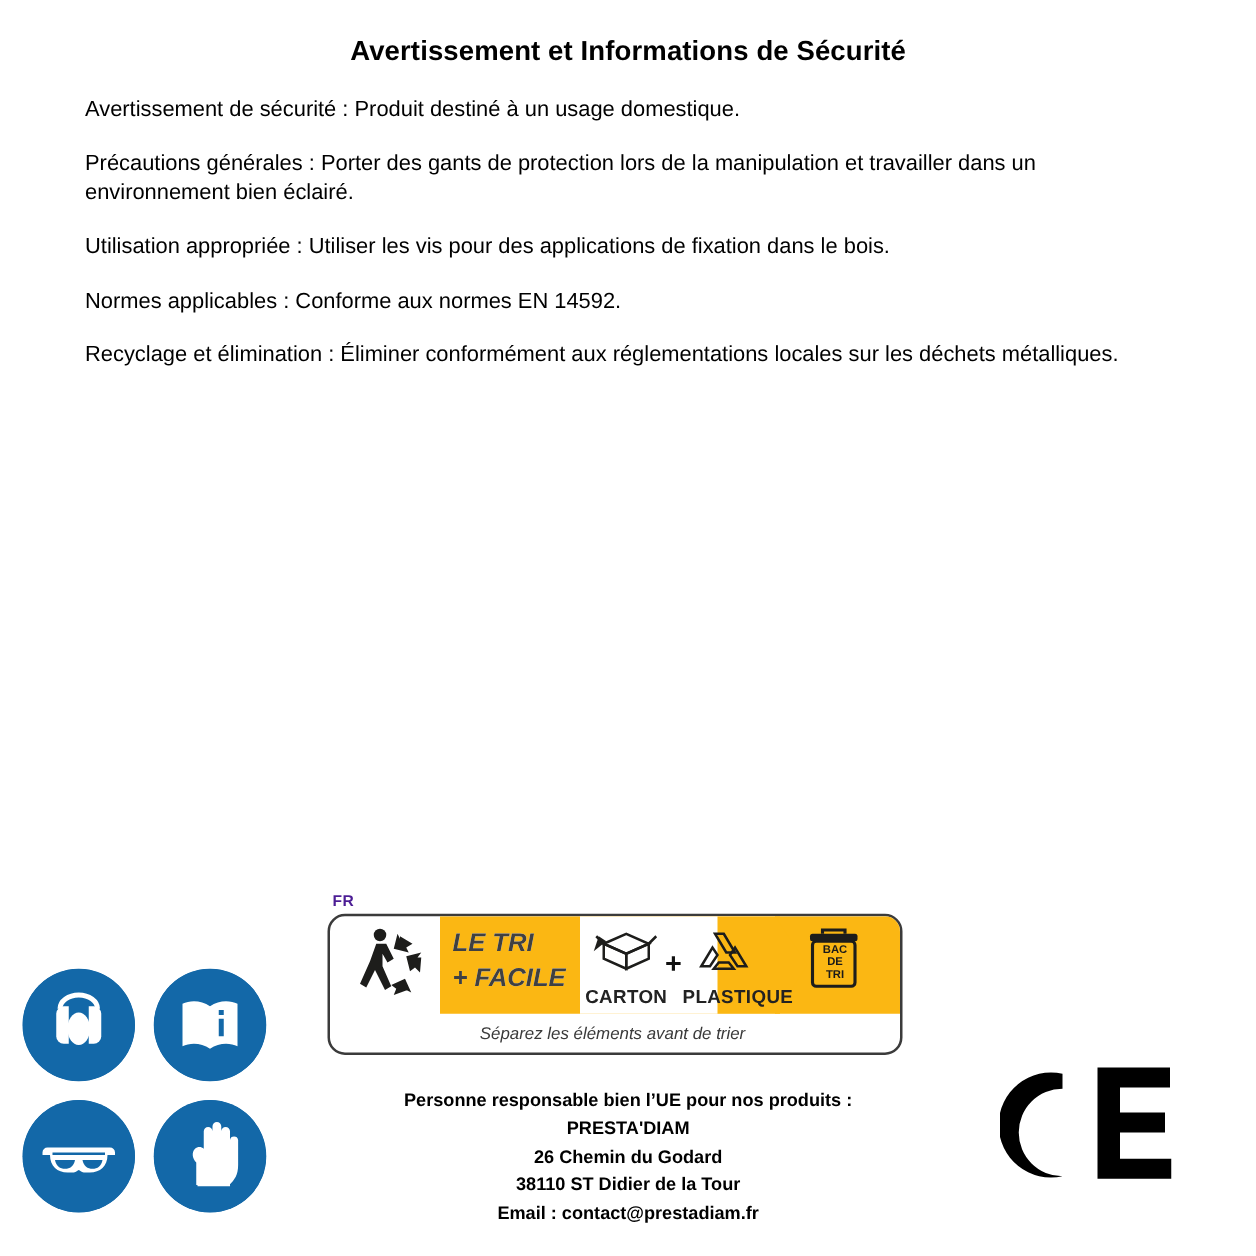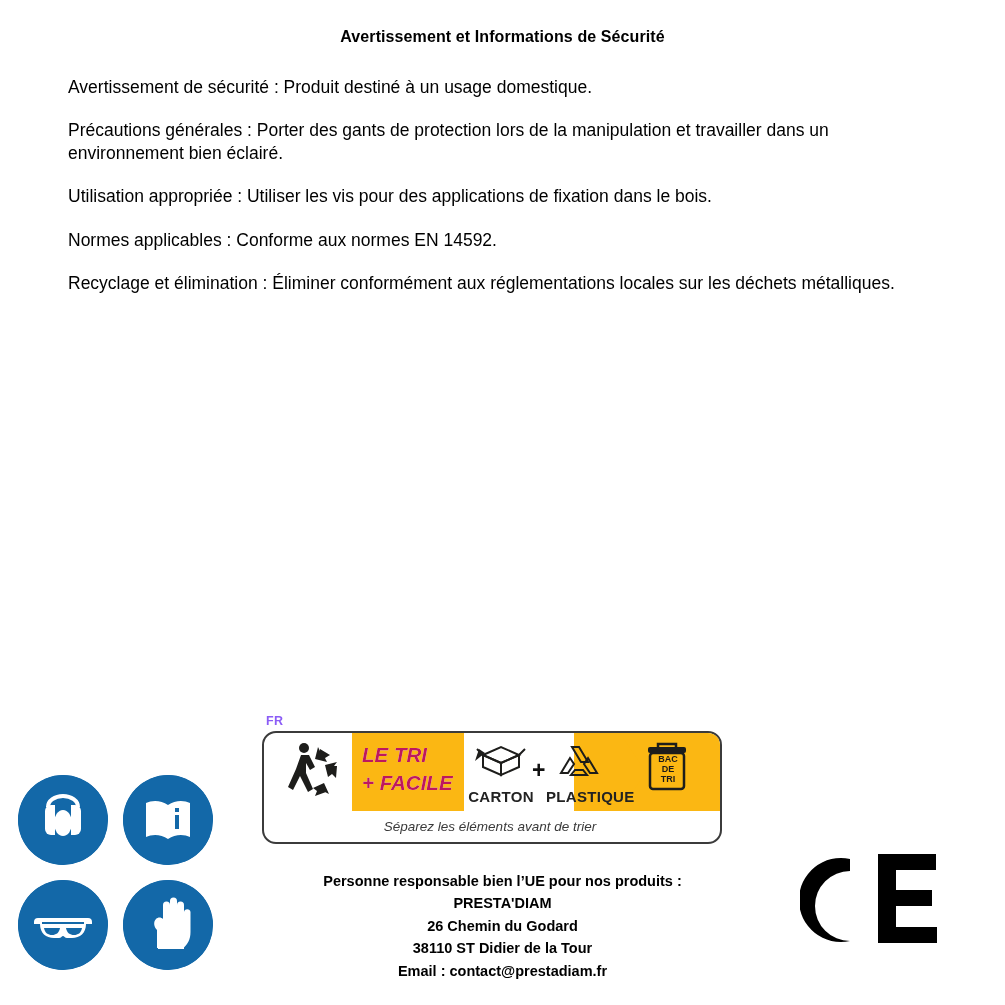--- a/index.html
+++ b/index.html
@@ -19,21 +19,21 @@
     position: relative;
     width: 1005px;
     height: 1005px;
   }
   .doc-title {
     position: absolute;
     top: 28px;
     left: 0;
     width: 1005px;
     text-align: center;
-    font-size: 16px;
+    font-size: 22px;
     font-weight: bold;
     letter-spacing: 0.1px;
   }
   .body-text {
     position: absolute;
     top: 76px;
     left: 68px;
     width: 860px;
   }
   .para {
@@ -72,21 +72,21 @@
     top: 714px;
     width: 462px;
     height: 132px;
   }
   .tri-fr {
     position: absolute;
     left: 4px;
     top: 0px;
     font-size: 12.5px;
     font-weight: bold;
-    color: #8b5cf6;
+    color: #4c1d95;
     letter-spacing: 0.4px;
   }
   .tri-box {
     position: absolute;
     left: 0;
     top: 17px;
     width: 460px;
     height: 113px;
     border: 2px solid #3b3b3b;
     border-radius: 14px;
@@ -133,21 +133,21 @@
     left: 10px;
     top: 6px;
     width: 74px;
     height: 66px;
   }
   .tri-text {
     position: absolute;
     left: 98px;
     top: 8px;
     width: 96px;
-    color: #be185d;
+    color: #404040;
     font-weight: bold;
     font-style: italic;
     font-size: 20.5px;
     line-height: 1.38;
     text-shadow: 0 0 0 #fff;
   }
   .tri-item {
     position: absolute;
     top: 6px;
     width: 66px;

